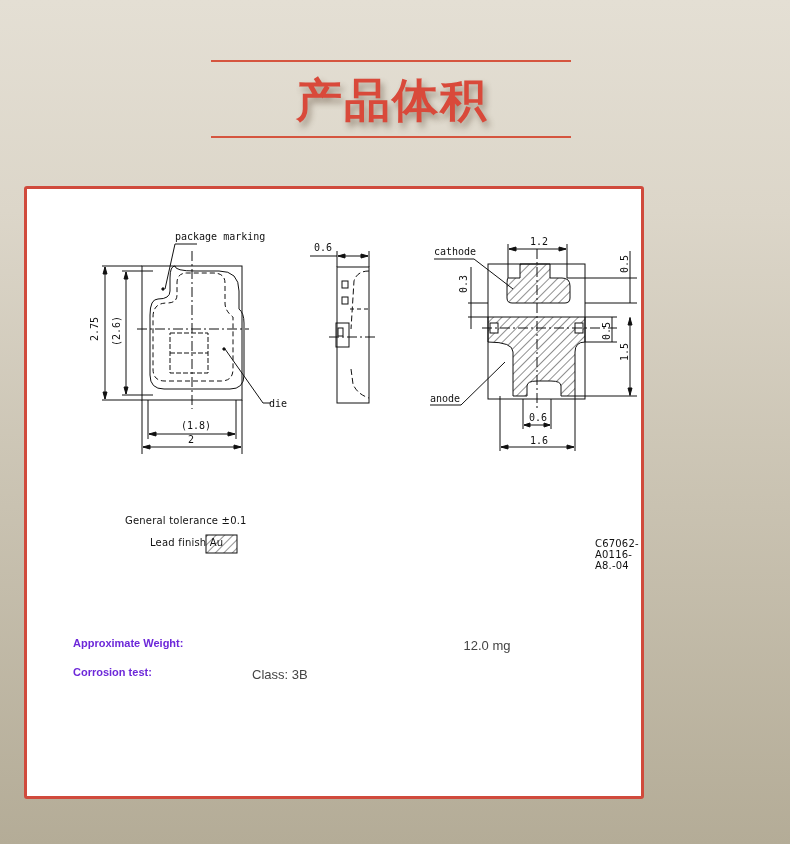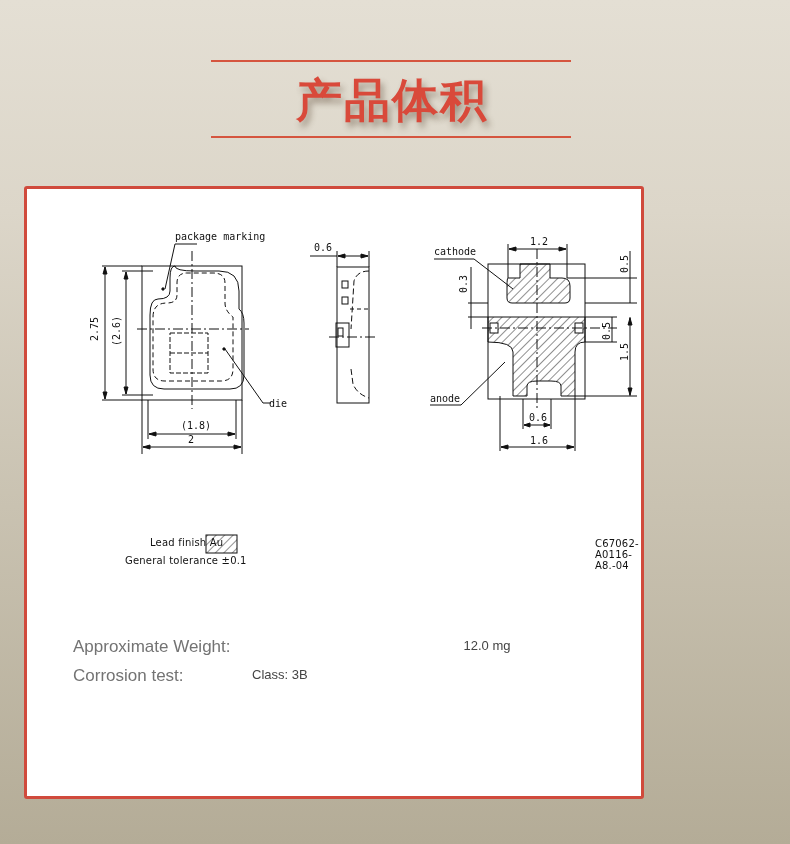--- a/index.html
+++ b/index.html
@@ -22,21 +22,21 @@
     position: absolute; left: 24px; top: 186px; width: 620px; height: 613px;
     background: #ffffff; border: 3px solid #d04a3c; border-radius: 3px;
   }
   .drawing { position: absolute; left: 0; top: 0; }
   .dtext { font-family: "DejaVu Sans Mono", monospace; font-size: 10px; fill: #111; }
   .note {
     position: absolute; font-family: "DejaVu Sans", sans-serif; font-size: 10px; color: #111;
     letter-spacing: 0.2px;
   }
   .spec-label {
-    position: absolute; left: 46px; font-weight: normal; font-size: 17px; color: #737373;
+    position: absolute; left: 46px; font-weight: bold; font-size: 11px; color: #6d28d9;
   }
   .spec-value {
     position: absolute; left: 225px; font-size: 13px; color: #444; line-height: 19px; width: 470px;
   }
   sub { font-size: 8px; vertical-align: -2px; }
 </style>
 </head>
 <body>
 
 <div class="title-rule top"></div>
@@ -171,21 +171,21 @@
     <text class="dtext" x="403" y="213">anode</text>
     <text class="dtext" x="503" y="56">1.2</text>
     <text class="dtext" transform="translate(601,84) rotate(-90)">0.5</text>
     <text class="dtext" transform="translate(440,104) rotate(-90)">0.3</text>
     <text class="dtext" transform="translate(583,151) rotate(-90)">0.5</text>
     <text class="dtext" transform="translate(601,172) rotate(-90)">1.5</text>
     <text class="dtext" x="502" y="232">0.6</text>
     <text class="dtext" x="503" y="255">1.6</text>
   </svg>
 
-  <div class="note" style="left:98px; top:326px;margin-top:40px;">General tolerance ±0.1</div>
+  <div class="note" style="left:98px; top:326px;">General tolerance ±0.1</div>
   <div class="note" style="left:98px; top:348px;margin-left:25px;">Lead finish Au</div>
   <div class="note" style="left:568px; top:349px;">C67062-A0116-A8.-04</div>
 
   <div class="spec-label" style="top:448px;">Approximate Weight:</div>
   <div class="spec-value" style="top:447px;text-align:center;">12.0 mg</div>
 
   <div class="spec-label" style="top:477px;">Corrosion test:</div>
   <div class="spec-value" style="top:476px;">
     <div>Class: 3B</div>
   </div>

